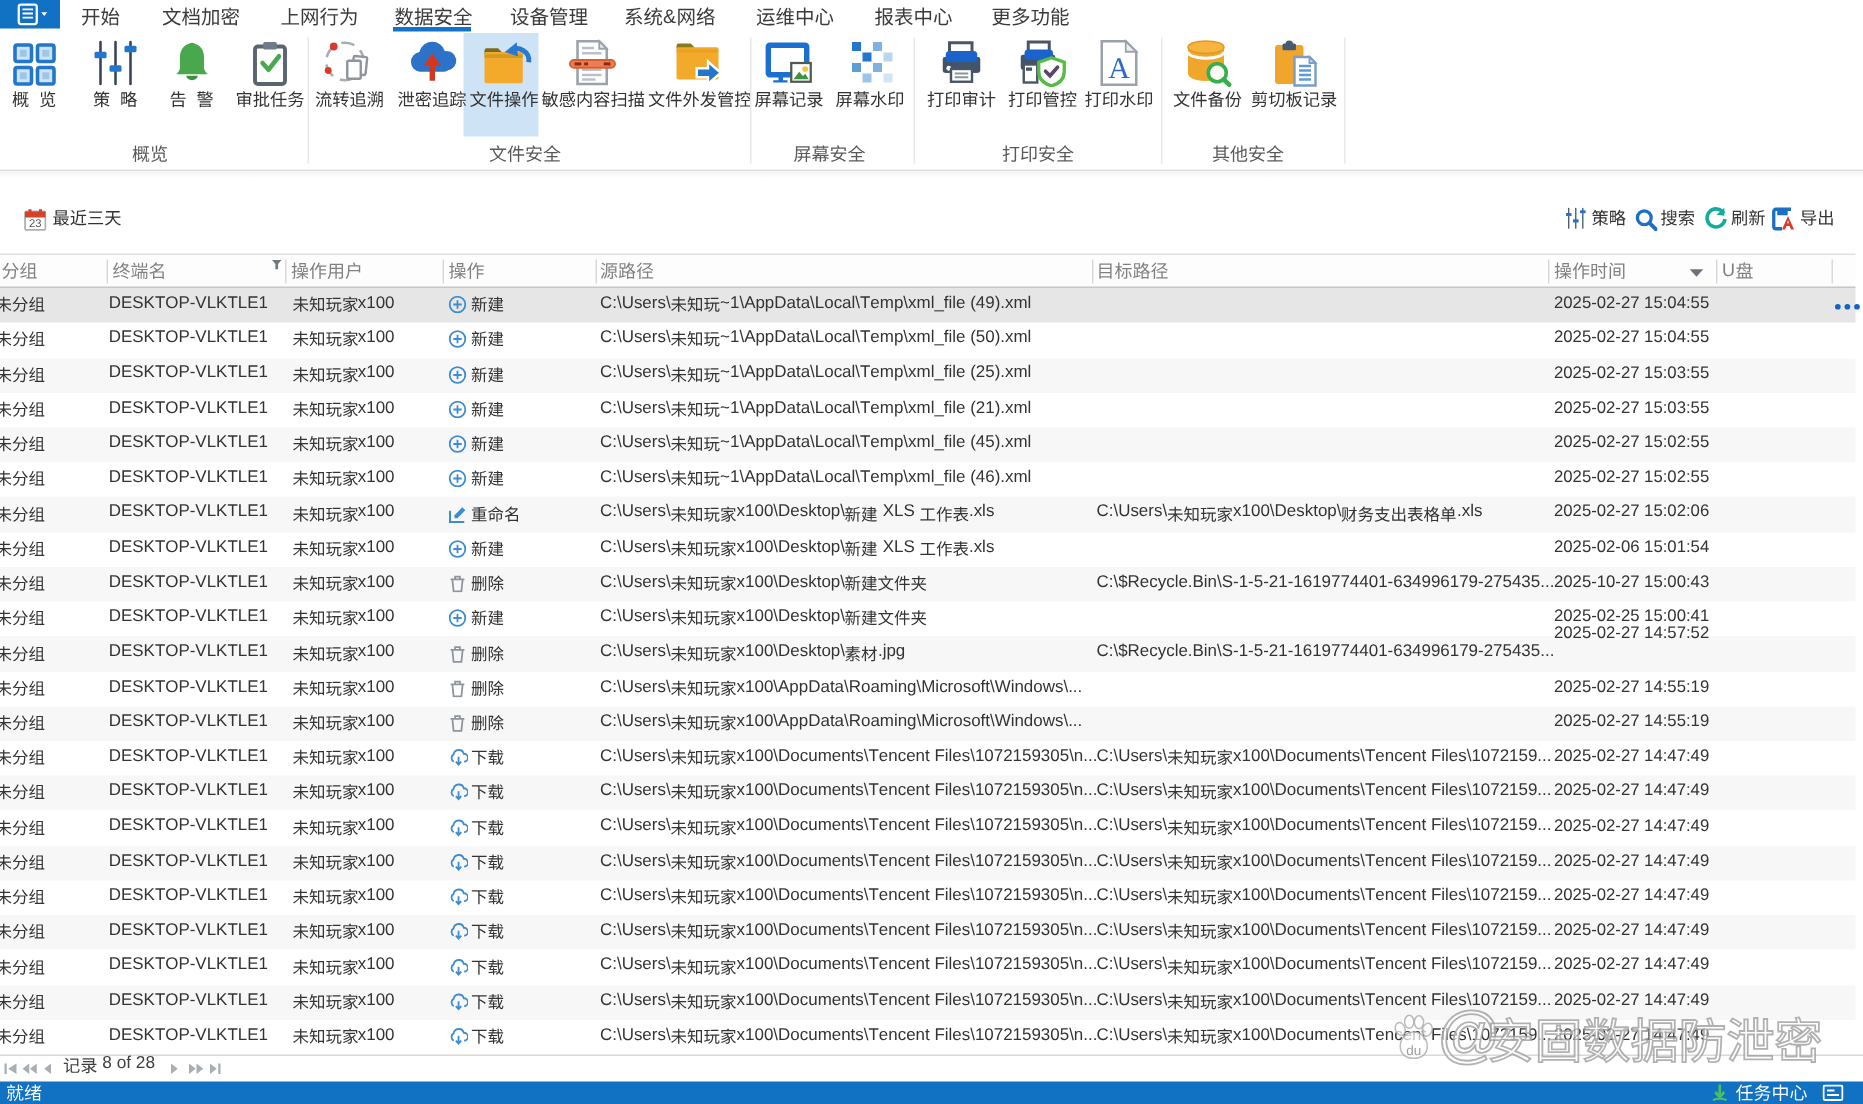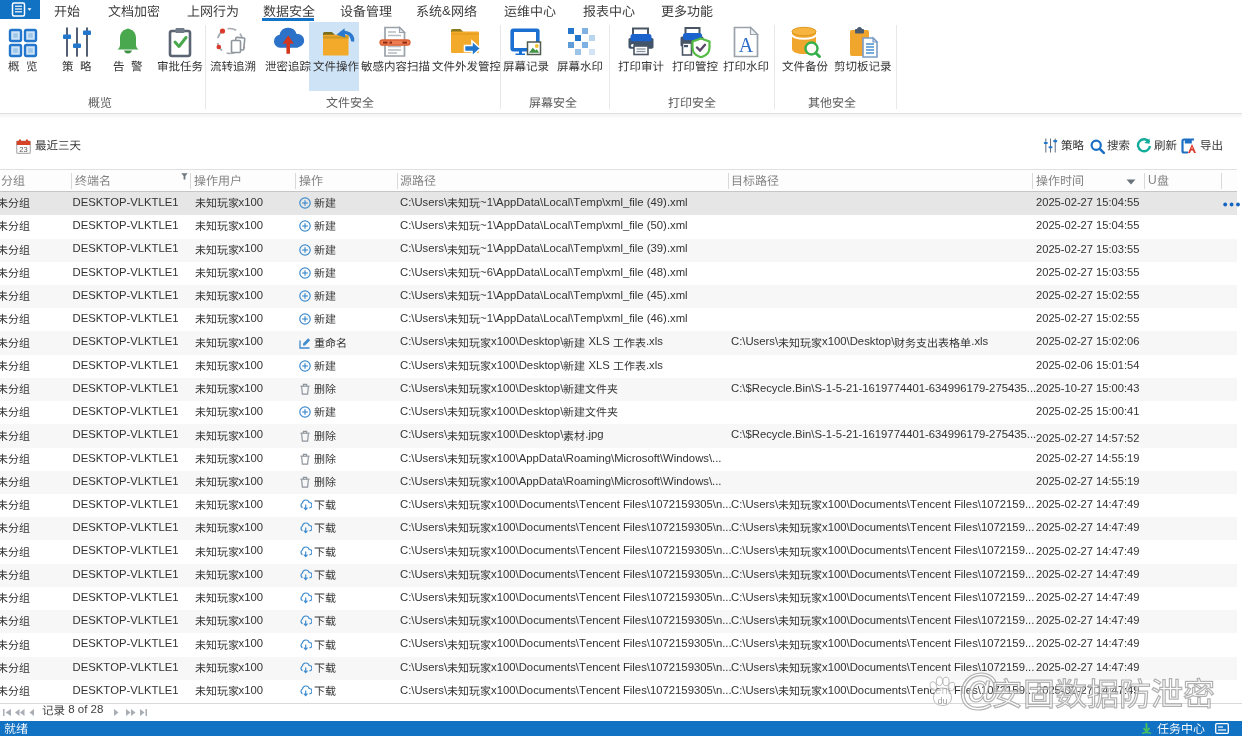--- a/index.html
+++ b/index.html
@@ -852,21 +852,21 @@
     </g>
   </svg>
 <span class="t" style="left:400.00px;top:243.43px;font-size:11.3px;color:#333">C:\Users\</span>
 <svg class="cj" style="left:447.1px;top:242.7px" width="33" height="14">
     <g fill="#333" transform="translate(0,11) scale(0.011)">
       <use href="#u672a" x="0"></use>
       <use href="#u77e5" x="1000"></use>
       <use href="#u73a9" x="2000"></use>
     </g>
   </svg>
-<span class="t" style="left:480.09px;top:243.43px;font-size:11.3px;color:#333">~1\AppData\Local\Temp\xml_file (39).xml</span>
+<span class="t" style="left:480.09px;top:243.43px;font-size:11.3px;color:#333">~1\AppData\Local\Temp\xml_file (25).xml</span>
 <span class="t" style="left:1036.00px;top:243.57px;font-size:11.15px;color:#333">2025-02-27 15:03:55</span>
 <svg class="cj" style="left:-3.0px;top:265.9px" width="33" height="14">
     <g fill="#333" transform="translate(0,11) scale(0.011)">
       <use href="#u672a" x="0"></use>
       <use href="#u5206" x="1000"></use>
       <use href="#u7ec4" x="2000"></use>
     </g>
   </svg>
 <span class="t" style="left:72.50px;top:266.66px;font-size:11.3px;color:#333">DESKTOP-VLKTLE1</span>
 <svg class="cj" style="left:194.5px;top:265.9px" width="44" height="14">
@@ -892,21 +892,21 @@
     </g>
   </svg>
 <span class="t" style="left:400.00px;top:266.66px;font-size:11.3px;color:#333">C:\Users\</span>
 <svg class="cj" style="left:447.1px;top:265.9px" width="33" height="14">
     <g fill="#333" transform="translate(0,11) scale(0.011)">
       <use href="#u672a" x="0"></use>
       <use href="#u77e5" x="1000"></use>
       <use href="#u73a9" x="2000"></use>
     </g>
   </svg>
-<span class="t" style="left:480.09px;top:266.66px;font-size:11.3px;color:#333">~6\AppData\Local\Temp\xml_file (48).xml</span>
+<span class="t" style="left:480.09px;top:266.66px;font-size:11.3px;color:#333">~1\AppData\Local\Temp\xml_file (21).xml</span>
 <span class="t" style="left:1036.00px;top:266.80px;font-size:11.15px;color:#333">2025-02-27 15:03:55</span>
 <div class="row" style="top:284.9px;background:#f7f7f7"></div>
 <svg class="cj" style="left:-3.0px;top:289.1px" width="33" height="14">
     <g fill="#333" transform="translate(0,11) scale(0.011)">
       <use href="#u672a" x="0"></use>
       <use href="#u5206" x="1000"></use>
       <use href="#u7ec4" x="2000"></use>
     </g>
   </svg>
 <span class="t" style="left:72.50px;top:289.89px;font-size:11.3px;color:#333">DESKTOP-VLKTLE1</span>
@@ -1261,21 +1261,21 @@
   </svg>
 <span class="t" style="left:491.09px;top:429.27px;font-size:11.3px;color:#333">x100\Desktop\</span>
 <svg class="cj" style="left:563.3px;top:428.5px" width="22" height="14">
     <g fill="#333" transform="translate(0,11) scale(0.011)">
       <use href="#u7d20" x="0"></use>
       <use href="#u6750" x="1000"></use>
     </g>
   </svg>
 <span class="t" style="left:585.32px;top:429.27px;font-size:11.3px;color:#333">.jpg</span>
 <span class="t" style="left:731.00px;top:429.27px;font-size:11.3px;color:#333">C:\$Recycle.Bin\S-1-5-21-1619774401-634996179-275435...</span>
-<span class="t" style="left:1036.00px;top:433px;font-size:11.15px;color:#333">2025-02-27 14:57:52</span>
+<span class="t" style="left:1036.00px;top:417px;font-size:11.15px;color:#333">2025-02-27 14:57:52</span>
 <svg class="cj" style="left:-3.0px;top:451.7px" width="33" height="14">
     <g fill="#333" transform="translate(0,11) scale(0.011)">
       <use href="#u672a" x="0"></use>
       <use href="#u5206" x="1000"></use>
       <use href="#u7ec4" x="2000"></use>
     </g>
   </svg>
 <span class="t" style="left:72.50px;top:452.50px;font-size:11.3px;color:#333">DESKTOP-VLKTLE1</span>
 <svg class="cj" style="left:194.5px;top:451.7px" width="44" height="14">
     <g fill="#333" transform="translate(0,11) scale(0.011)">

